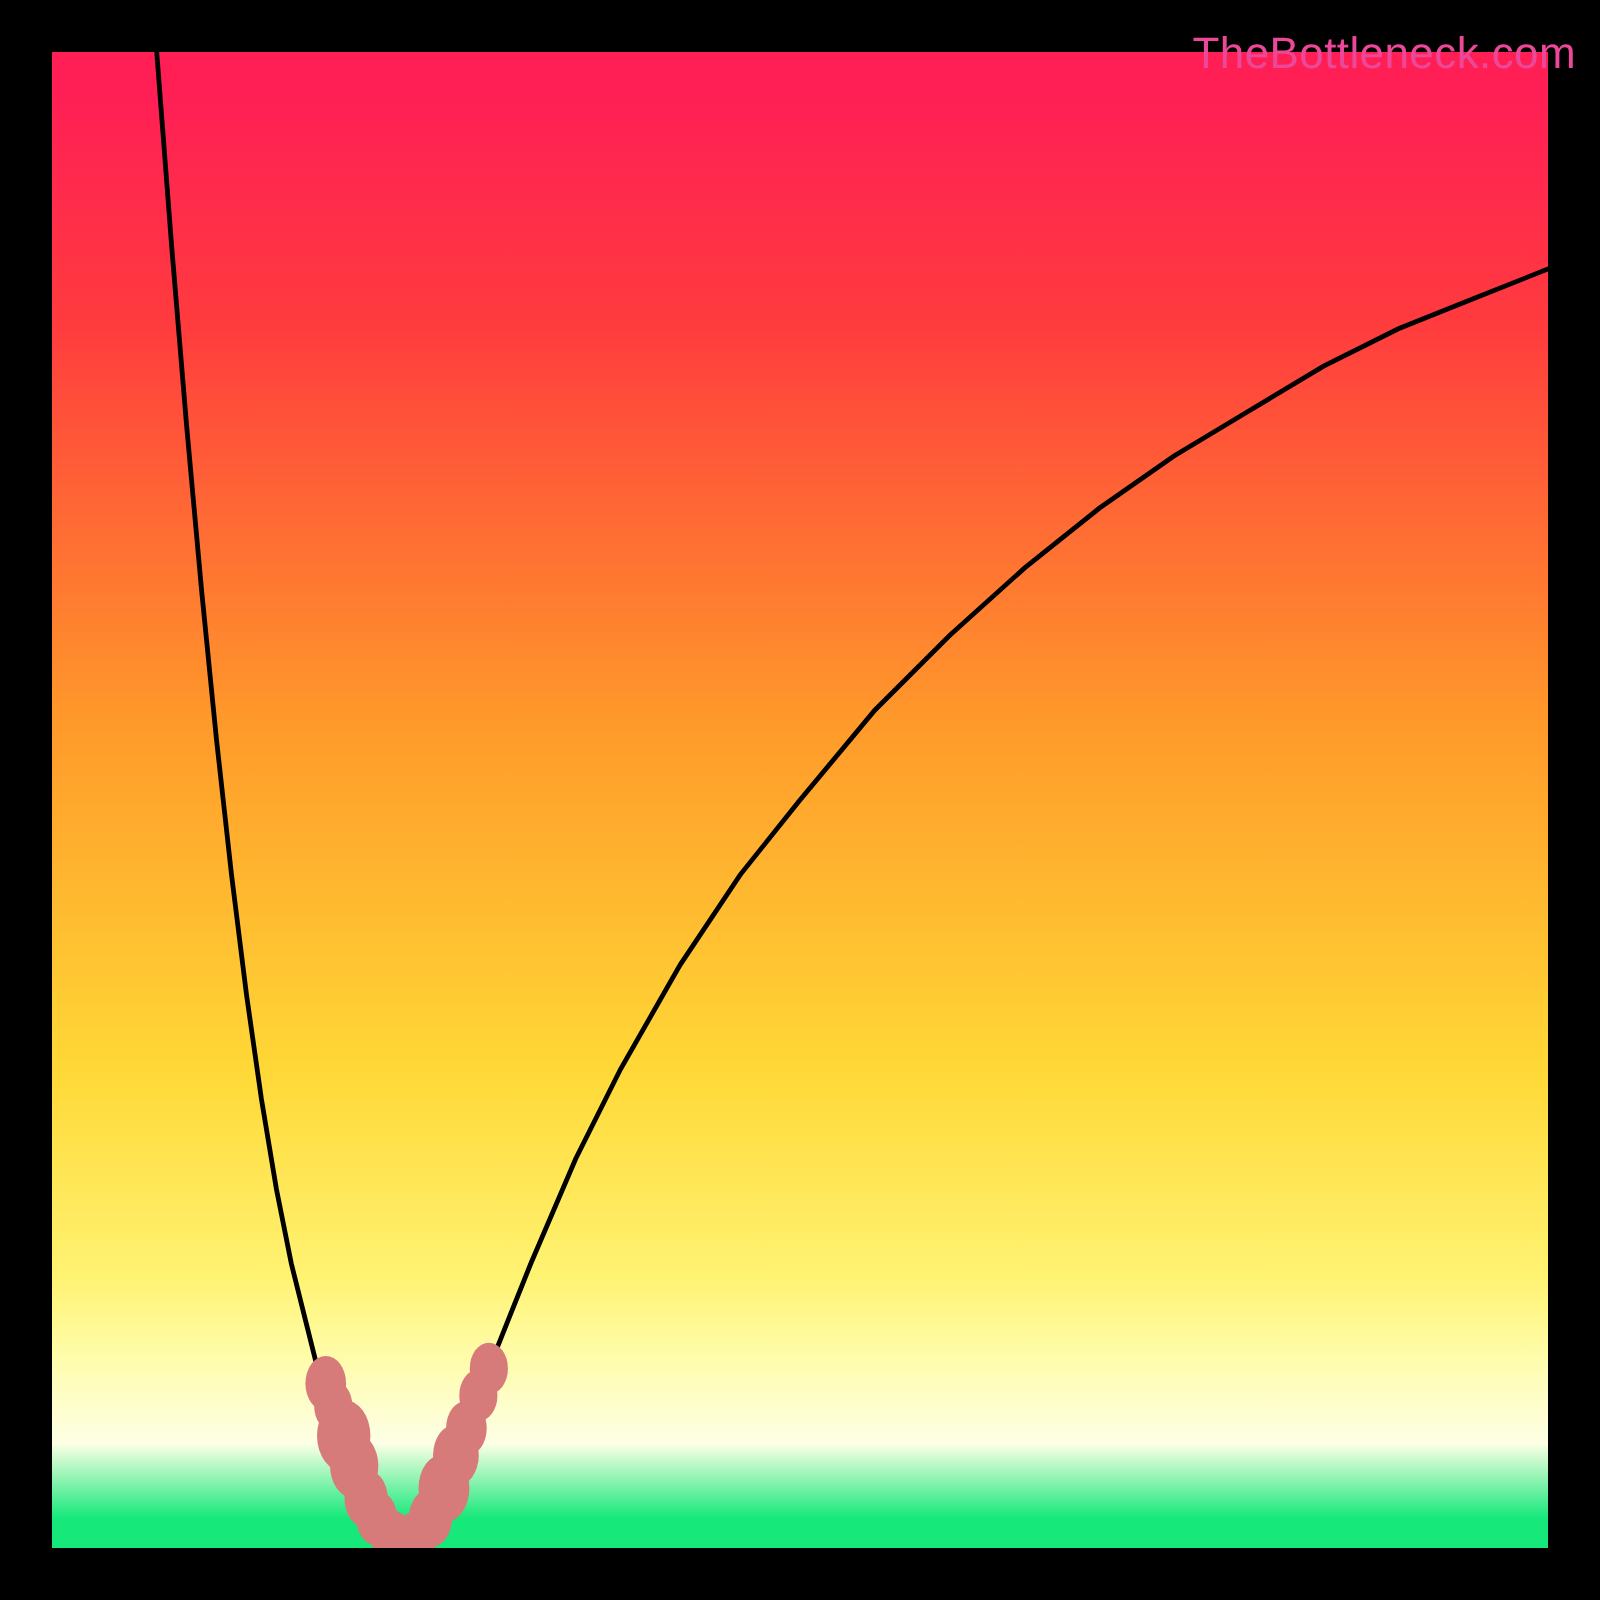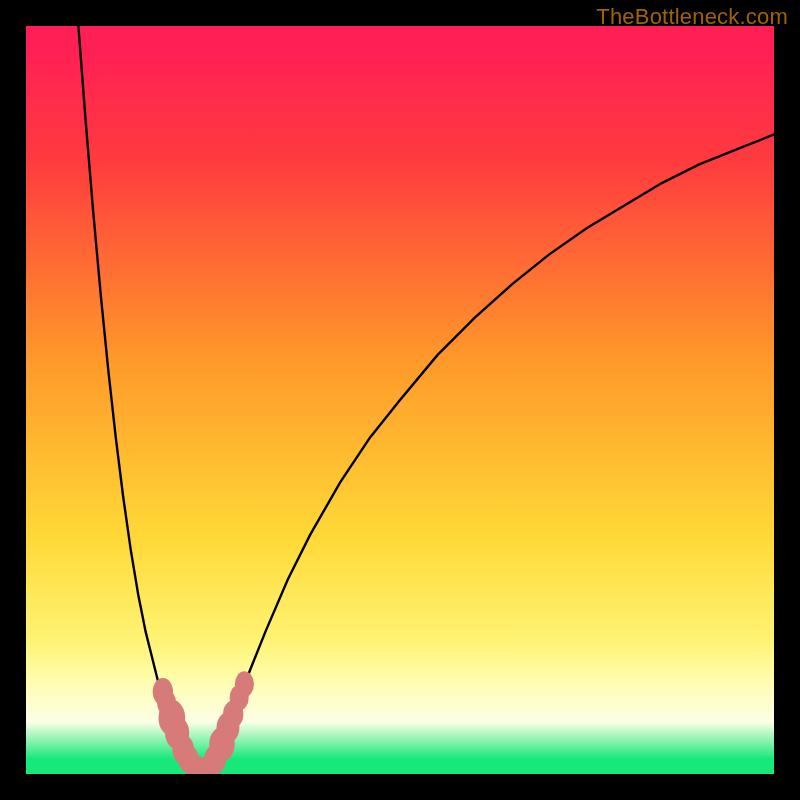--- a/index.html
+++ b/index.html
@@ -34,23 +34,23 @@
       var(--c-yellow) 68%,
       var(--c-lightyellow) 82%,
       var(--c-paleyellow) 87%,
       var(--c-nearwhite) 93%,
       var(--c-green) 98%,
       var(--c-green) 100%
     );
   }
   .watermark {
     position: absolute;
-    top: 4px;
+    top: 14px;
     right: 12px;
-    color: #a16207;
+    color: #ec4899;
     font-size: 22px;
     font-weight: 500;
     letter-spacing: 0.2px;
     user-select: none;
   }
   svg.curve {
     position: absolute;
     left: 0;
     top: 0;
     width: 748px;

